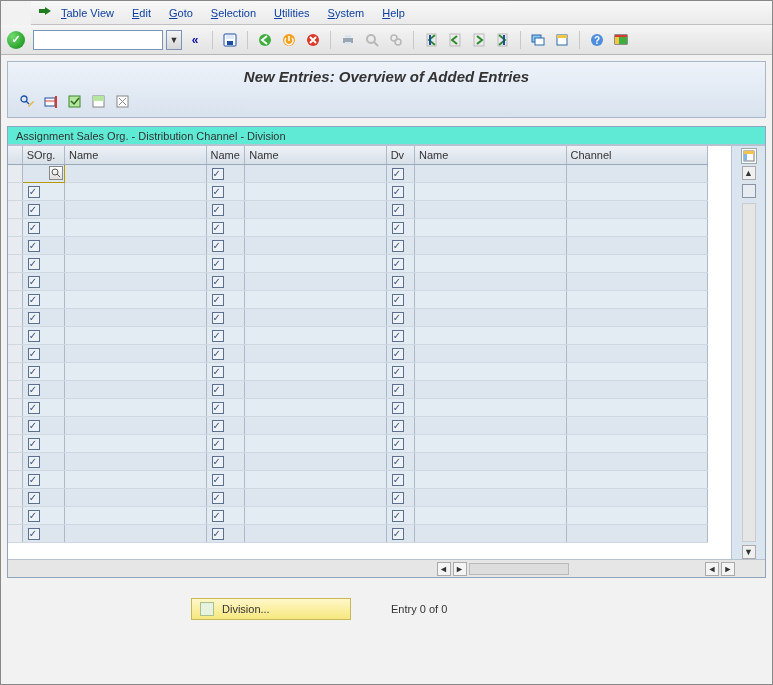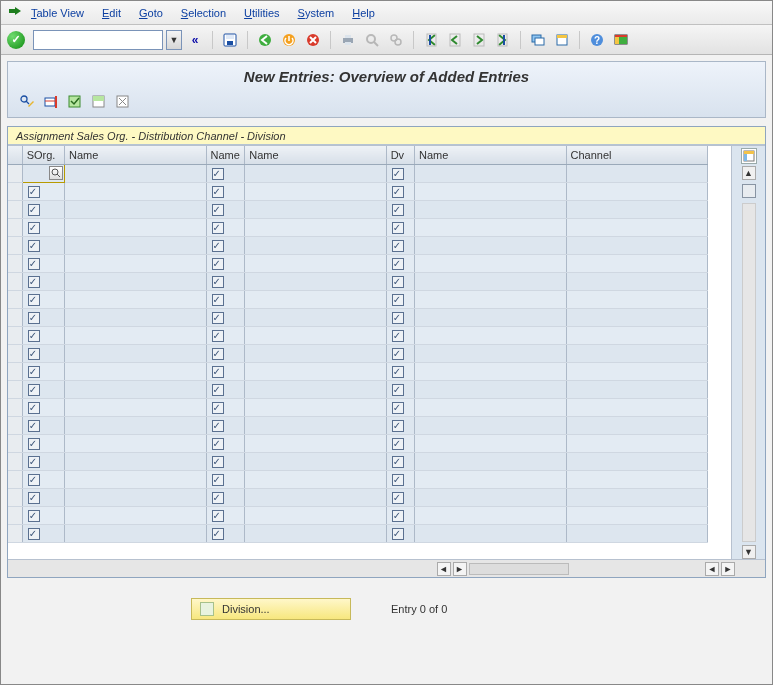--- a/index.html
+++ b/index.html
@@ -15,20 +15,21 @@
     border: 1px solid #888;
   }
   
   .menubar {
     display: flex;
     align-items: center;
     height: 24px;
     background: linear-gradient(#f8f8f8, #eaeaea);
     border-bottom: 1px solid #c0c0c0;
     padding: 0 6px;
+    margin-left: 30px;
   }
   .menubar .menu-icon {
     width: 16px; height: 16px;
     margin-right: 8px;
     color: #2a7d3a;
     display:flex;align-items:center;justify-content:center;
   }
   .menubar .menu-item {
     margin-right: 18px;
     color: #0c3fa1;
@@ -112,27 +113,26 @@
   
   .mainframe {
     margin: 8px 6px 0 6px;
     border: 1px solid #8fa5bf;
     background: #dbe5ef;
     height: 452px;
     position: relative;
     display:flex;flex-direction:column;
   }
   .frame-title {
-    background: #fef9c3;
+    background: #5eead4;
     border-bottom: 1px solid #b5c4d3;
     padding: 3px 8px;
     font-size: 11px;
     color: #333;
     height: 18px;
-    font-style: italic;
   }
   .table-wrap {
     flex:1;
     display:flex;
     background: #fff;
     overflow:hidden;
     border-top: 1px solid #b7c1cf;
   }
   table.grid {
     border-collapse: collapse;

